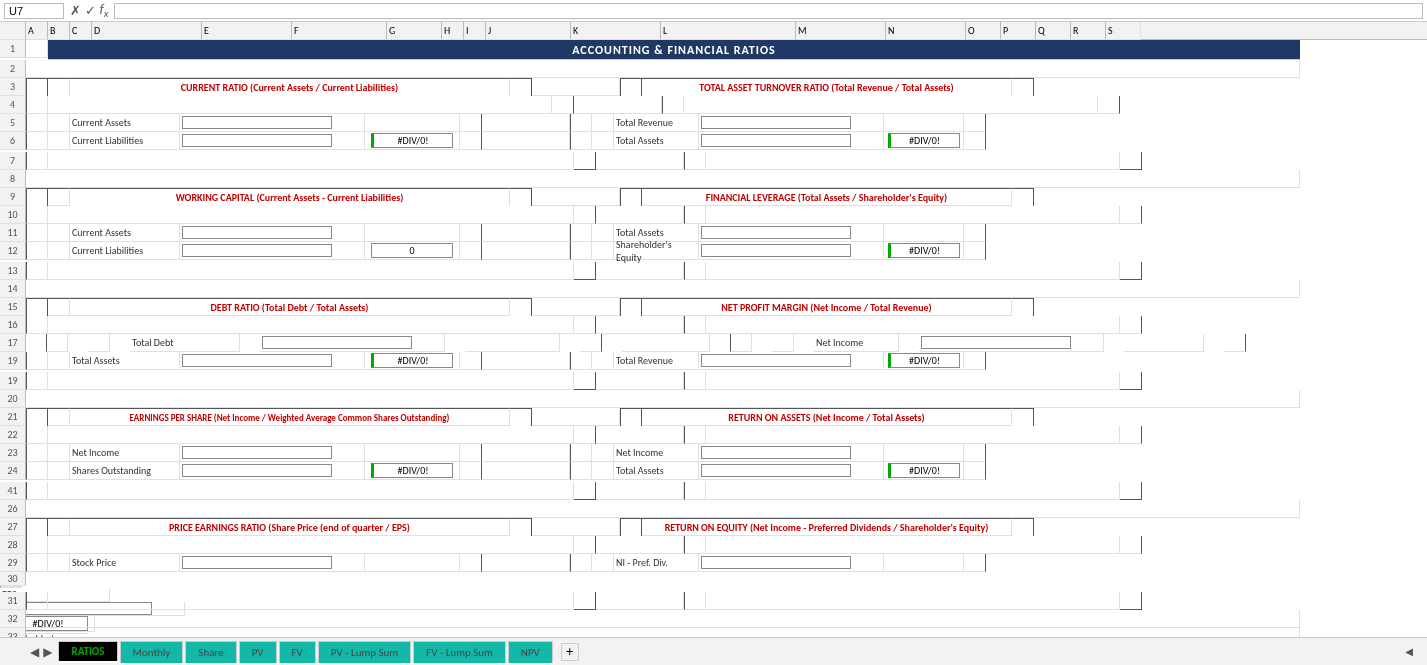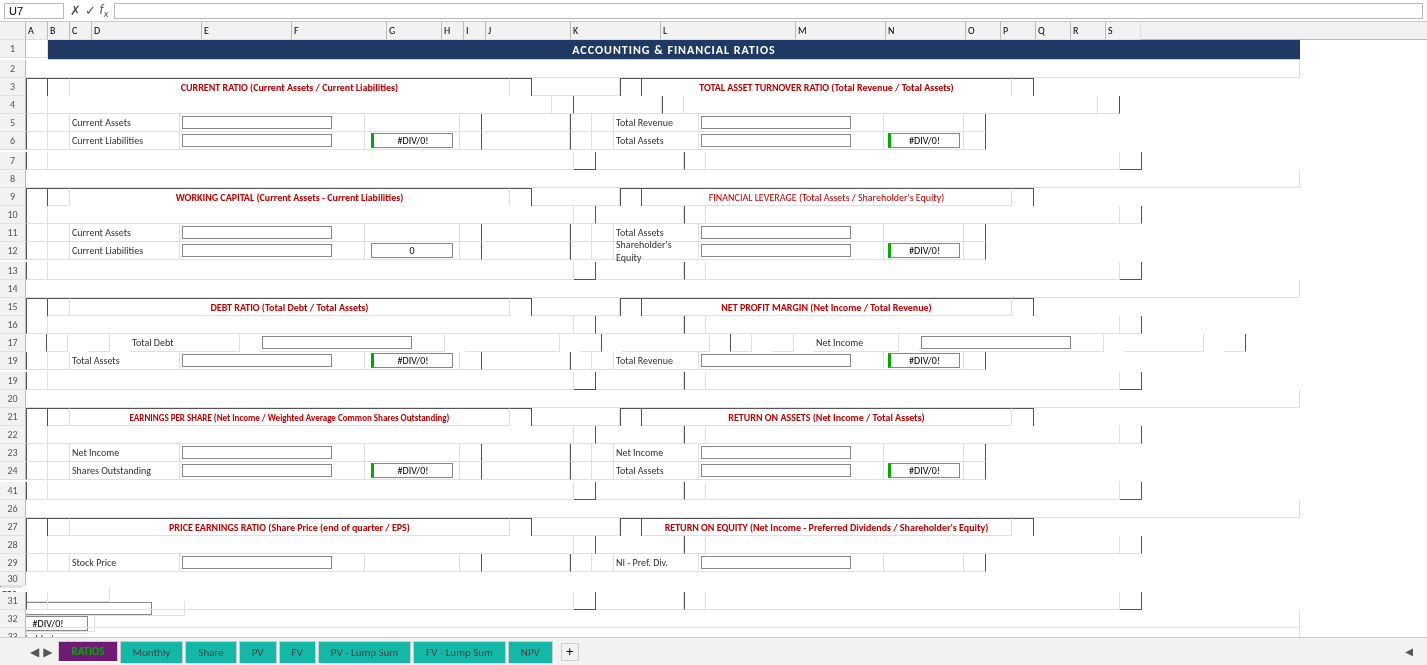--- a/index.html
+++ b/index.html
@@ -173,21 +173,21 @@
             </div>
 
             <div style="display:flex; height:18px;">
               <div class="gc rnum">9</div>
               <div style="width:22px;border:1.5px solid #555;border-bottom:none;" class="gc"></div>
               <div style="width:22px;border-top:1.5px solid #555;" class="gc"></div>
               <div style="width:440px;border-top:1.5px solid #555;border-bottom:none;font-weight:bold;color:#c00000;font-size:10px;text-align:center;justify-content:center;" class="gc">WORKING CAPITAL (Current Assets - Current Liabilities)</div>
               <div style="width:22px;border:1.5px solid #555;border-bottom:none;border-left:none;" class="gc"></div>
               <div style="width:88px;" class="gc"></div>
               <div style="width:22px;border:1.5px solid #555;border-bottom:none;" class="gc"></div>
-              <div style="width:370px;border-top:1.5px solid #555;font-weight:normal;color:#c00000;font-size:10px;text-align:left;justify-content:center;" class="gc">FINANCIAL LEVERAGE (Total Assets / Shareholder's Equity)</div>
+              <div style="width:370px;border-top:1.5px solid #555;font-weight:bold;color:#c00000;font-size:10px;text-align:left;justify-content:center;" class="gc">FINANCIAL LEVERAGE (Total Assets / Shareholder's Equity)</div>
               <div style="width:22px;border:1.5px solid #555;border-bottom:none;border-left:none;" class="gc"></div>
             </div>
 
             <div style="display:flex; height:18px;text-align:right;">
               <div class="gc rnum">10</div>
               <div style="width:22px;border-left:1.5px solid #555;" class="gc"></div>
               <div style="width:526px;" class="gc"></div>
               <div style="width:22px;border-right:1.5px solid #555;" class="gc"></div>
               <div style="width:88px;" class="gc"></div>
               <div style="width:22px;border-left:1.5px solid #555;" class="gc"></div>
@@ -523,21 +523,21 @@
       <div class="bottom-tabs-area">
         <div style="display:flex;align-items:center;height:100%;margin-left:-30px;padding-left:30px;">
 
           <div style="display:flex;align-items:center;margin-right:4px;">
             <span style="font-size:12px;color:#555;cursor:pointer;">◀</span>
           </div>
           <div style="display:flex;align-items:center;margin-right:6px;">
             <span style="font-size:12px;color:#555;cursor:pointer;">▶</span>
           </div>
 
-          <div class="tab active" style="color:#00aa00;font-weight:bold;background:#701a75;">RATIOS</div>
+          <div class="tab active" style="color:#00aa00;font-weight:bold;background:#000000;">RATIOS</div>
           <div class="tab">Monthly</div>
           <div class="tab">Share</div>
           <div class="tab">PV</div>
           <div class="tab">FV</div>
           <div class="tab">PV - Lump Sum</div>
           <div class="tab">FV - Lump Sum</div>
           <div class="tab">NPV</div>
 
           <div class="tab-add" style="margin-left:6px;">+</div>
         </div>

